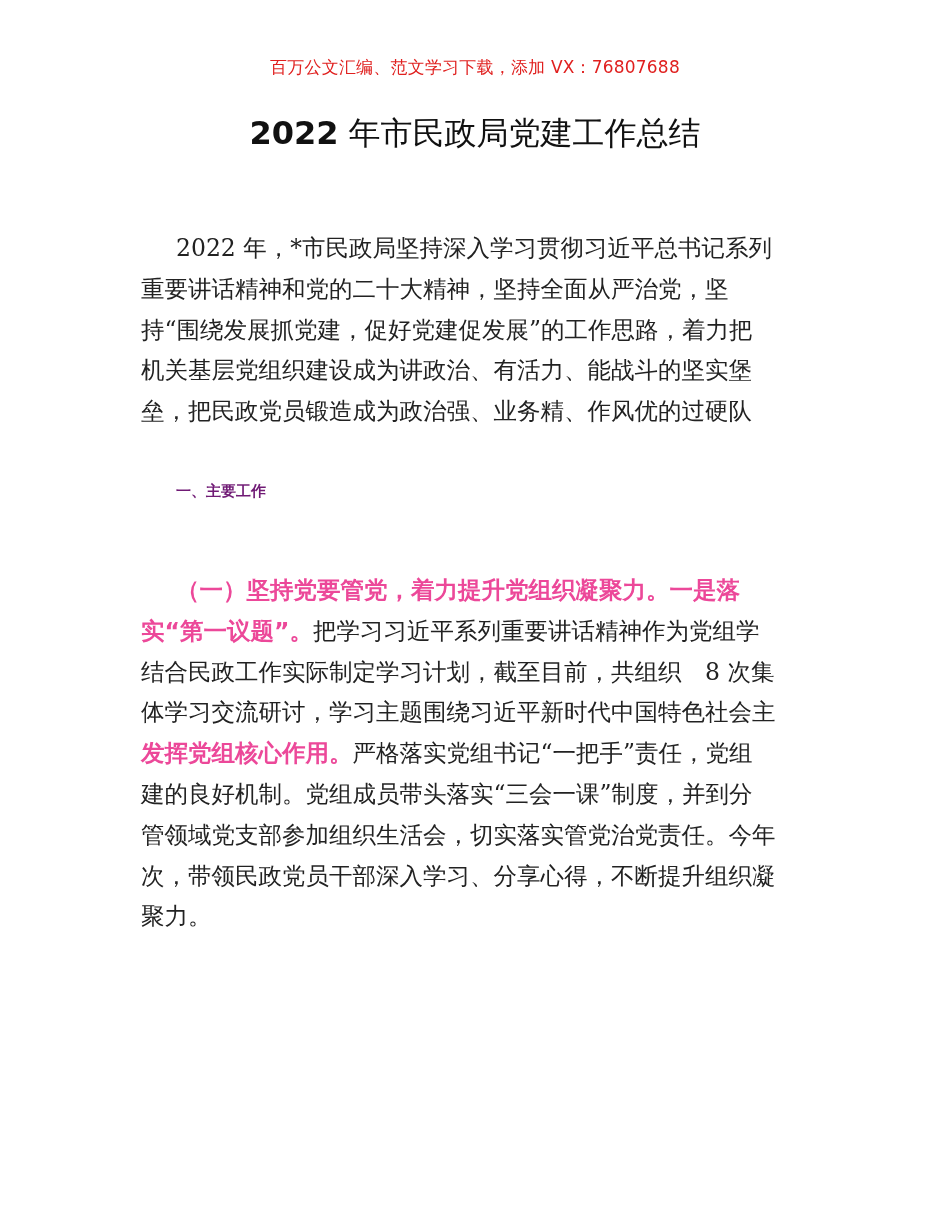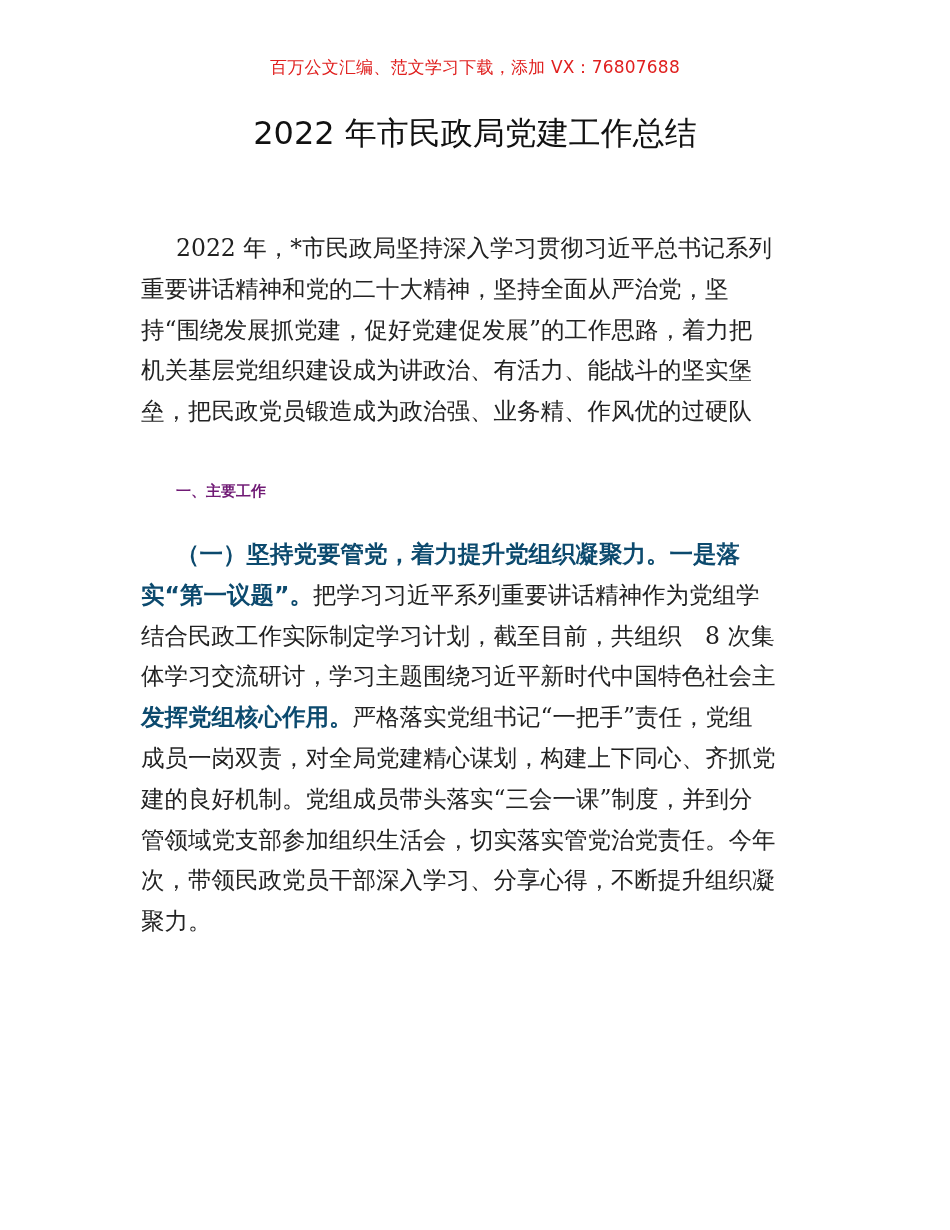--- a/index.html
+++ b/index.html
@@ -29,37 +29,37 @@
     .title {
       position: absolute;
       top: 112px;
       left: 0;
       width: 950px;
       text-align: center;
       font-family: "DejaVu Sans", "Liberation Sans", sans-serif;
       font-size: 32px;
       color: #111;
     }
-    .title .year { font-weight: normal; }
+    .title .year { font-weight: bold; }
     .title .rest { font-weight: normal; }
     .body-text {
       position: absolute;
       left: 141px;
       width: 680px;
       font-size: 23.5px;
       line-height: 40.8px;
       color: #222;
     }
     .line {
       display: block;
       white-space: nowrap;
       height: 40.8px;
     }
     .indent { padding-left: 35px; }
-    .b { font-weight: bold; font-family: "DejaVu Sans", "Liberation Sans", sans-serif; color: #0c4a6e; }
+    .b { font-weight: bold; font-family: "DejaVu Sans", "Liberation Sans", sans-serif; color: #ec4899; margin-top: 36px; }
     .section-heading {
       position: absolute;
       left: 176px;
       top: 482px;
       font-size: 15px;
       font-weight: bold;
       font-family: Liberation Serif, serif;
       color: #701a75;
     }
   </style>
@@ -81,18 +81,17 @@
 </div>
 
 <div class="section-heading">一、主要工作</div>
 
 <div class="body-text" style="top:534px;">
   <span class="line indent b">（一）坚持党要管党，着力提升党组织凝聚力。一是落</span>
   <span class="line"><span class="b">实“第一议题”。</span><span>把学习习近平系列重要讲话精神作为党组学</span></span>
   <span class="line">结合民政工作实际制定学习计划，截至目前，共组织　8 次集</span>
   <span class="line">体学习交流研讨，学习主题围绕习近平新时代中国特色社会主</span>
   <span class="line"><span class="b">发挥党组核心作用。</span><span>严格落实党组书记“一把手”责任，党组</span></span>
-  <span class="line">成员一岗双责，对全局党建精心谋划，构建上下同心、齐抓党</span>
   <span class="line">建的良好机制。党组成员带头落实“三会一课”制度，并到分</span>
   <span class="line">管领域党支部参加组织生活会，切实落实管党治党责任。今年</span>
   <span class="line">次，带领民政党员干部深入学习、分享心得，不断提升组织凝</span>
   <span class="line">聚力。</span>
 </div>
 
 </body></html>

